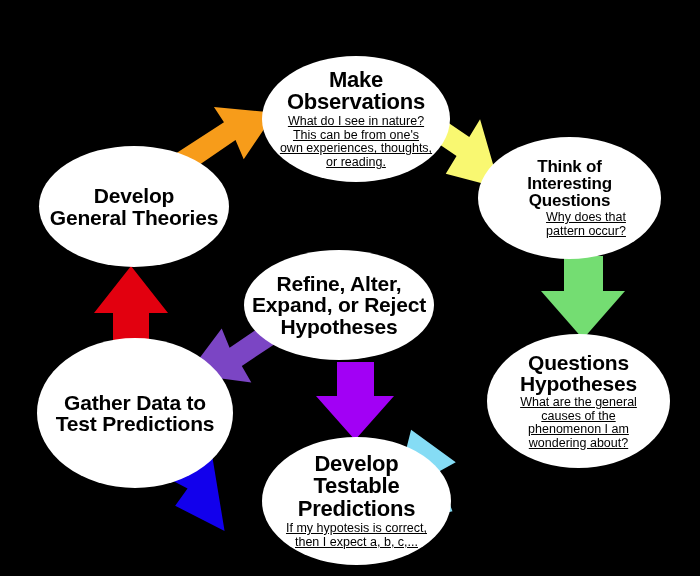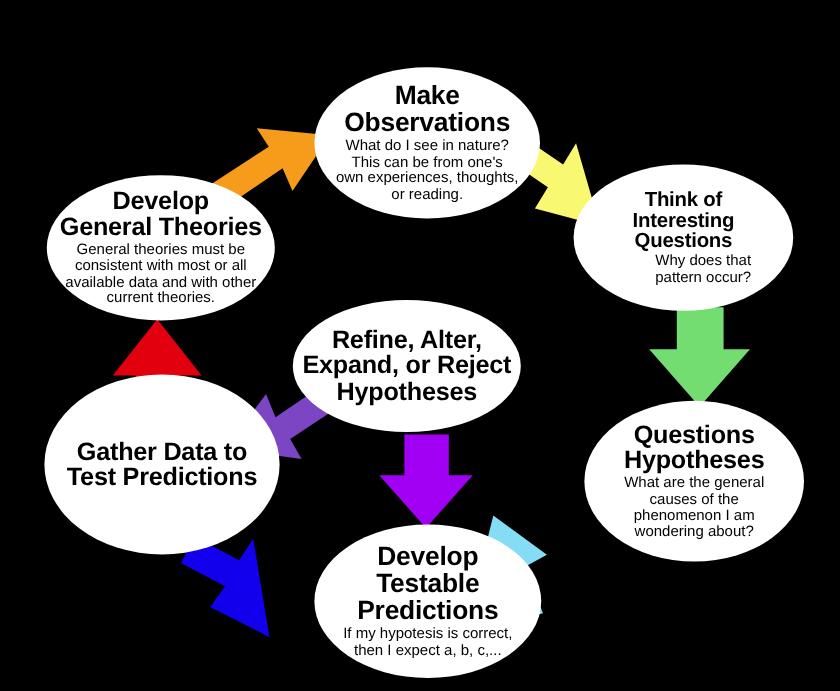--- a/index.html
+++ b/index.html
@@ -39,40 +39,41 @@
   .node-title {
     font-weight: bold;
     line-height: 1.02;
     letter-spacing: -0.2px;
     white-space: pre-line;
   }
   .node-body {
     line-height: 1.08;
     white-space: pre-line;
     margin-top: 2px;
+    text-decoration: underline;
   }
 
   
   #node-observations      { left: 262px; top: 56px;  width: 188px; height: 126px; }
   #node-observations .node-title { font-size: 22px; }
   #node-observations .node-body  { font-size: 12.5px; }
 
   #node-questions         { left: 478px; top: 137px; width: 183px; height: 122px; }
   #node-questions .node-title { font-size: 17px; }
   #node-questions .node-body  { font-size: 12.5px; margin-left: 33px; }
 
   #node-hypotheses        { left: 487px; top: 334px; width: 183px; height: 134px; }
   #node-hypotheses .node-title { font-size: 21px; }
   #node-hypotheses .node-body  { font-size: 12.5px; }
 
   #node-predictions       { left: 262px; top: 437px; width: 189px; height: 128px; }
   #node-predictions .node-title { font-size: 22px; }
   #node-predictions .node-body  { font-size: 12.5px; }
 
-  #node-gather            { left: 37px;  top: 312px; width: 196px; height: 150px; }
+  #node-gather            { left: 37px;  top: 338px; width: 196px; height: 150px; }
   #node-gather .node-title { font-size: 21px; }
   #node-gather .node-body  { font-size: 12.5px; }
 
   #node-theories          { left: 39px;  top: 146px; width: 190px; height: 121px; }
   #node-theories .node-title { font-size: 21px; }
   #node-theories .node-body  { font-size: 12.5px; }
 
   #node-refine            { left: 244px; top: 250px; width: 190px; height: 110px; }
   #node-refine .node-title { font-size: 21px; }
 </style>
@@ -151,24 +152,20 @@
   </div>
 
   <div class="node" id="node-gather">
     <div class="node-title">Gather Data to
 Test Predictions</div>
   </div>
 
   <div class="node" id="node-theories">
     <div class="node-title">Develop
 General Theories</div>
-    <div class="node-body">General theories must be
-consistent with most or all
-available data and with other
-current theories.</div>
   </div>
 
   <div class="node" id="node-refine">
     <div class="node-title">Refine, Alter,
 Expand, or Reject
 Hypotheses</div>
   </div>
 
 </div>
 

